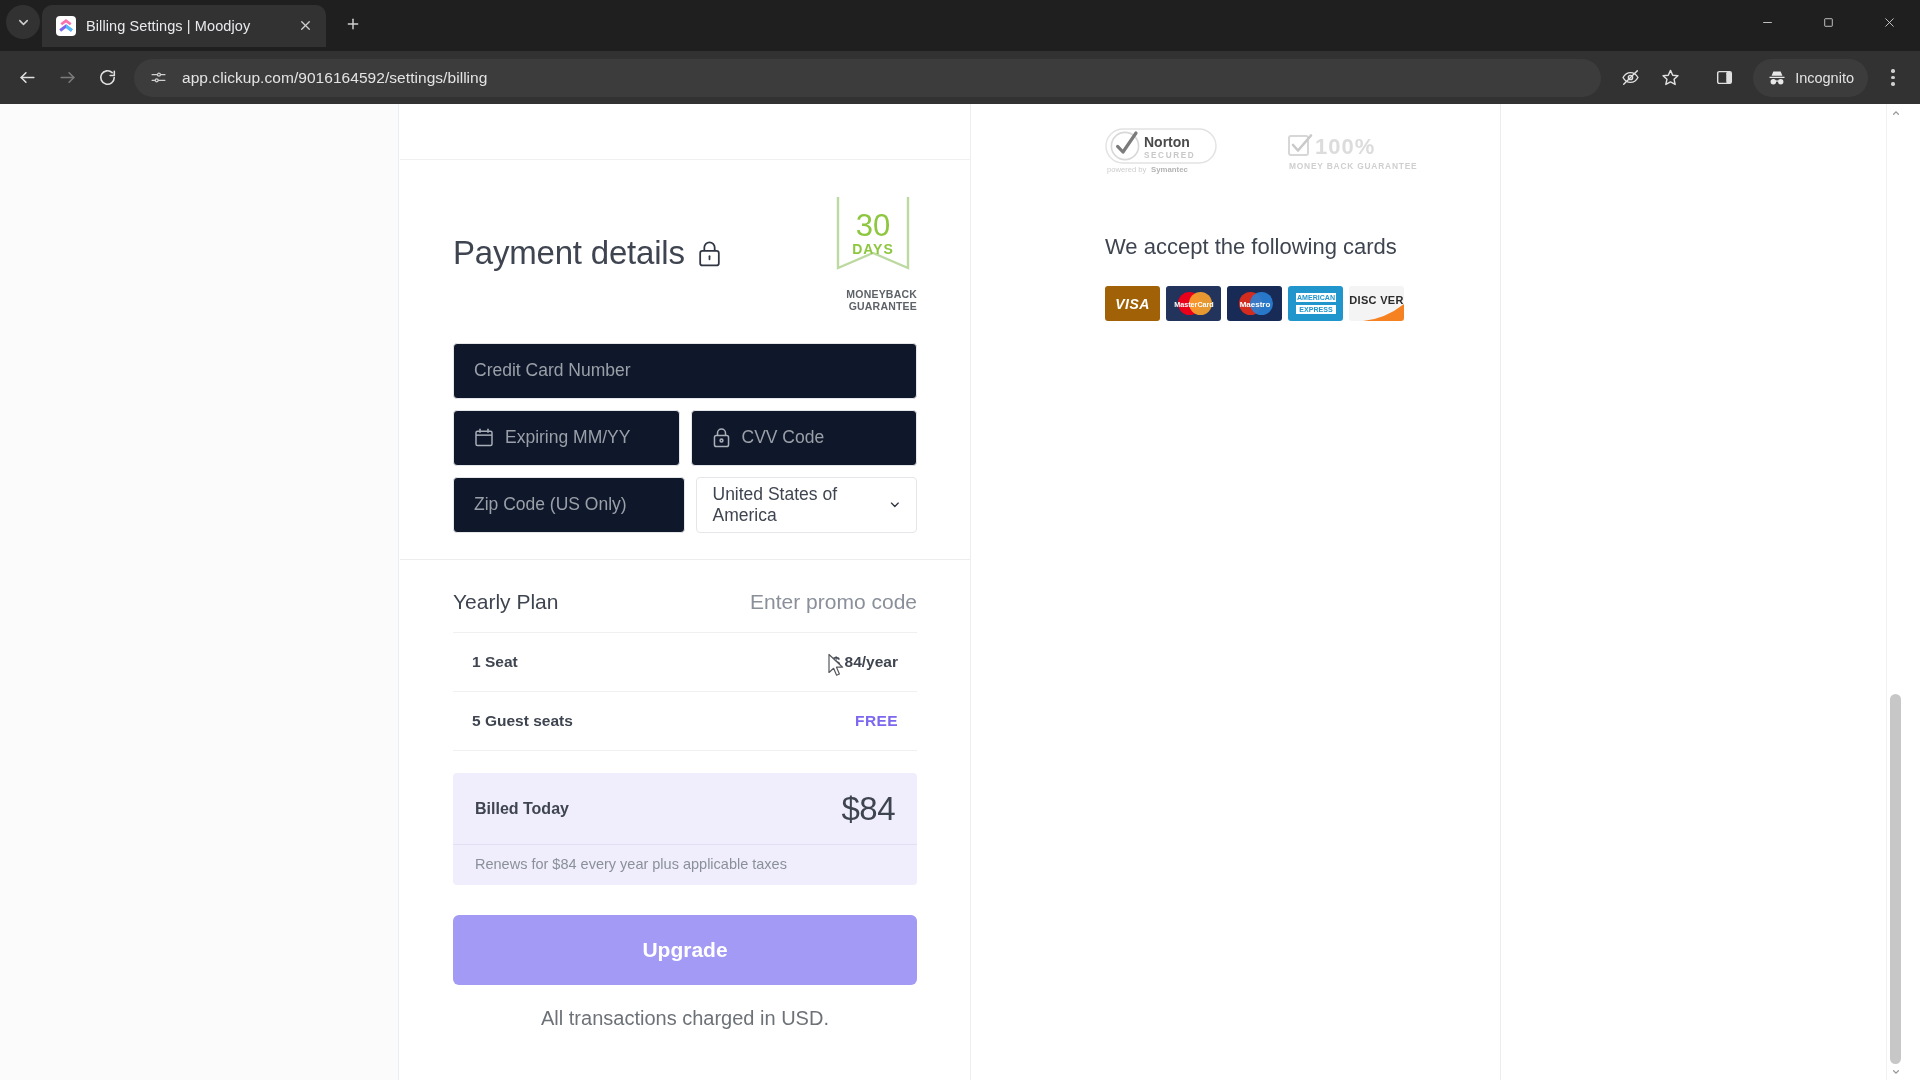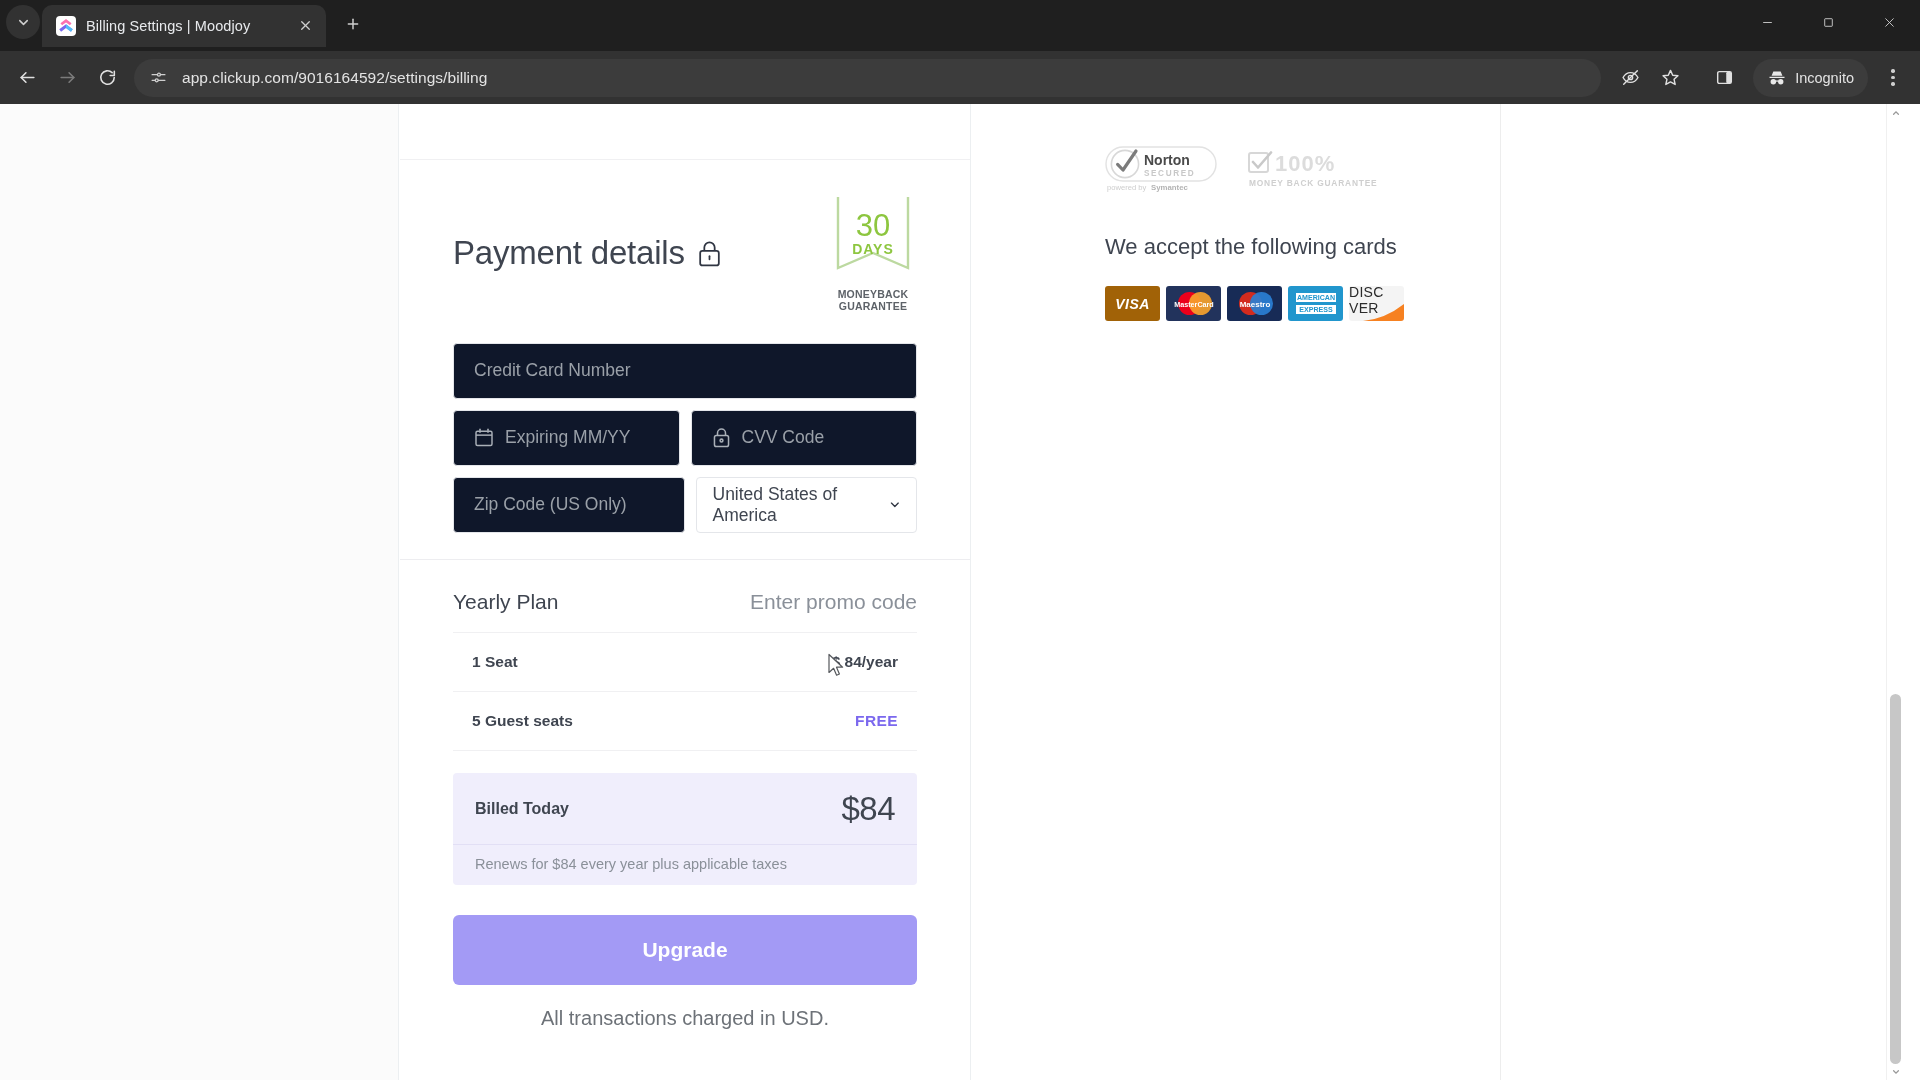--- a/index.html
+++ b/index.html
@@ -130,21 +130,21 @@
   }
   .pay-title h2 {
     font-size: 33px; font-weight: 400; color:#3f4550; letter-spacing:-.2px;
   }
   .lock-big { width:25px;height:29px;display:block; }
 
   .mb-badge { width: 88px; text-align:center; padding-top:2px; }
   .mb-badge svg { display:block; margin:0 auto; }
   .mb-badge .mbtxt {
     font-size:10.5px; font-weight:700; color:#5d6268; line-height:1.12;
-    letter-spacing:.2px; margin-top:5px;
+    letter-spacing:.2px; margin-top:5px;text-align:right;
   }
 
   .field {
     height: 56px; border:1px solid #e4e6ea; border-radius:4px;
     display:flex; align-items:center; padding: 0 20px; gap:11px;
     background:#0f172a;
   }
   .field .ph { color:#9aa0a8; font-size:17.5px; }
   .field svg { flex:0 0 auto; }
   .row2 { display:flex; gap:11px; margin-top:11px; }
@@ -200,21 +200,21 @@
   .usd-note {
     text-align:center; font-size:20px; color:#6d7278; margin-top:22px;
   }
 
   
   .trust {
     position:absolute; left:1056px; top:0; width:444px; bottom:0;
     background:#ffffff; padding: 0 0 0 49px;
   }
   .badges-row {
-    display:flex; align-items:flex-end; gap:24px; padding-top:6px; height:92px;
+    display:flex; align-items:center; gap:64px; padding-top:6px; height:92px;
   }
   .norton-wrap { position:relative; width:118px; }
   .mbg-wrap { padding-top:6px; }
 
   .accept-title {
     font-size:22px; font-weight:400; color:#3f4550; margin-top:38px;
   }
   .cards-row { display:flex; align-items:center; gap:6px; margin-top:26px; }
   .card-logo {
     width:55px;height:35px;border-radius:3px; position:relative; overflow:hidden;
@@ -223,21 +223,21 @@
   }
   .card-visa { background:#a16207; }
   .card-visa .vtxt {
     color:#ffffff; font-style:italic; font-weight:700; font-size:14px;
     letter-spacing:.5px;
   }
   .card-mc { background:#22335c; }
   .card-maestro { background:#172b56; }
   .card-amex { background:#2196cd; }
   .card-discover { background:#f4f4f4; }
-  .card-discover .dtxt { color:#2b2b2b; font-weight:400; font-size:14px; letter-spacing:.3px; z-index:2; position:relative; top:-4px;}
+  .card-discover .dtxt { color:#2b2b2b; font-weight:700; font-size:11px; letter-spacing:.3px; z-index:2; position:relative; top:-4px;}
 
   
   .scrollbar {
     position:absolute; right:0; top:0; bottom:0; width:17px;
     background:#ffffff; border-left:1px solid #f0f0f0;
   }
   .scroll-thumb {
     position:absolute; left:3px; width:11px; border-radius:6px;
     background:#c7c7c7; top:590px; height:370px;
   }

